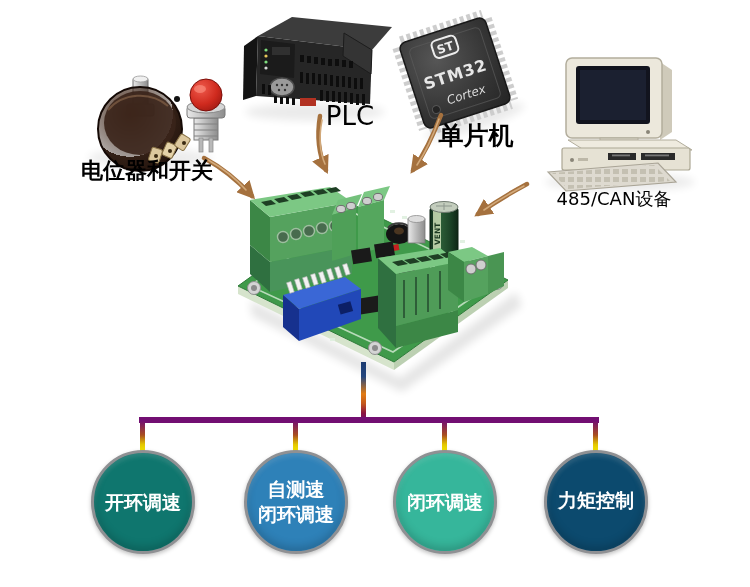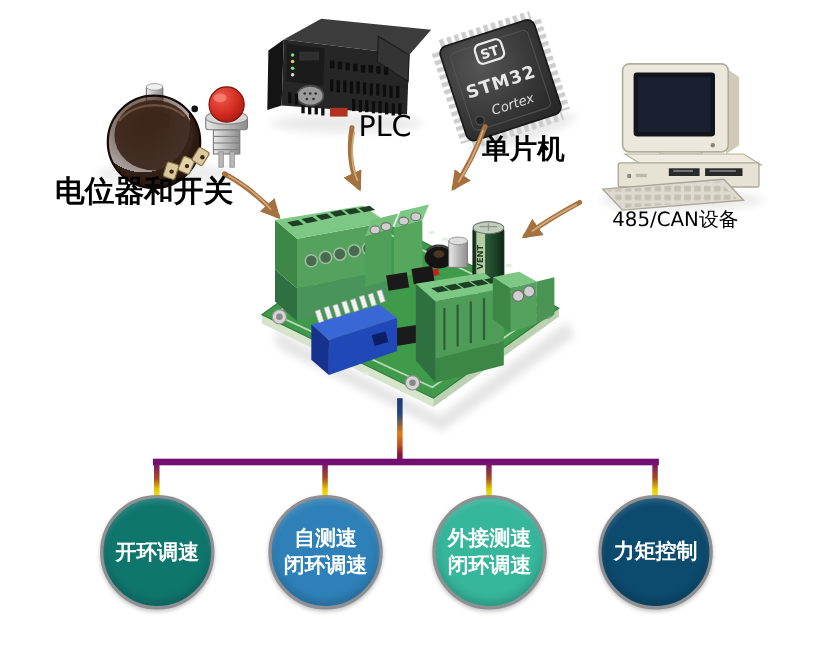--- a/index.html
+++ b/index.html
@@ -1,20 +1,20 @@
 <!DOCTYPE html>
 <html><head>
 <meta charset="utf-8">
 <style>
   html,body{margin:0;padding:0;background:#fff;}
   .scene{position:relative;width:750px;height:587px;background:#ffffff;overflow:hidden;
          font-family:"DejaVu Sans",sans-serif;}
   svg.art{position:absolute;left:0;top:0;}
   .device-label{position:absolute;color:#000;text-align:center;white-space:nowrap;}
-  #label-pot {left:46px; top:156px; width:170px; font-size:27px; font-weight:bold;font-family:Liberation Mono, monospace;}
+  #label-pot {left:62px; top:156px; width:170px; font-size:22px; font-weight:bold;font-family:Liberation Mono, monospace;}
   #label-plc {left:315px;top:101px; width:70px;  font-size:26px;}
   #label-mcu {left:428px;top:119px; width:96px;  font-size:25px; font-weight:bold;}
   #label-485 {left:529px;top:187px; width:170px; font-size:18px;}
   .stem{position:absolute;left:361px;top:362px;width:5px;height:58px;
         background:linear-gradient(to bottom,#1b3a70 0%,#24467e 25%,#e27b12 55%,#c2571c 72%,#8c1340 88%,#721070 100%);}
   .bar{position:absolute;left:139px;top:417px;width:460px;height:6px;background:#720f72;}
   .drop{position:absolute;top:421px;width:5px;height:31px;
         background:linear-gradient(to bottom,#720f72 0%,#a84d20 45%,#e3c400 75%,#f6ec00 100%);}
   #drop-0{left:140px;} #drop-1{left:293px;} #drop-2{left:442px;} #drop-3{left:593px;}
   .mode-circle{position:absolute;top:450px;width:104px;height:104px;border-radius:50%;
@@ -381,20 +381,19 @@
   <div class="drop" id="drop-3"></div>
 
   <div class="mode-circle" id="mode-0" style="background: #0f766e;">
     <span>开环调速</span>
   </div>
   <div class="mode-circle" id="mode-1" style="background: rgb(46, 129, 184); justify-content: center;">
     <span>自测速</span>
     <span>闭环调速</span>
   </div>
   <div class="mode-circle" id="mode-2" style="background: rgb(54, 182, 155);">
-    <span>外接测速</span>
     <span>闭环调速</span>
   </div>
   <div class="mode-circle" id="mode-3" style="background: #0c4a6e; font-family: Liberation Mono, monospace;">
     <span>力矩控制</span>
   </div>
 
 </div>
 
 </body></html>

